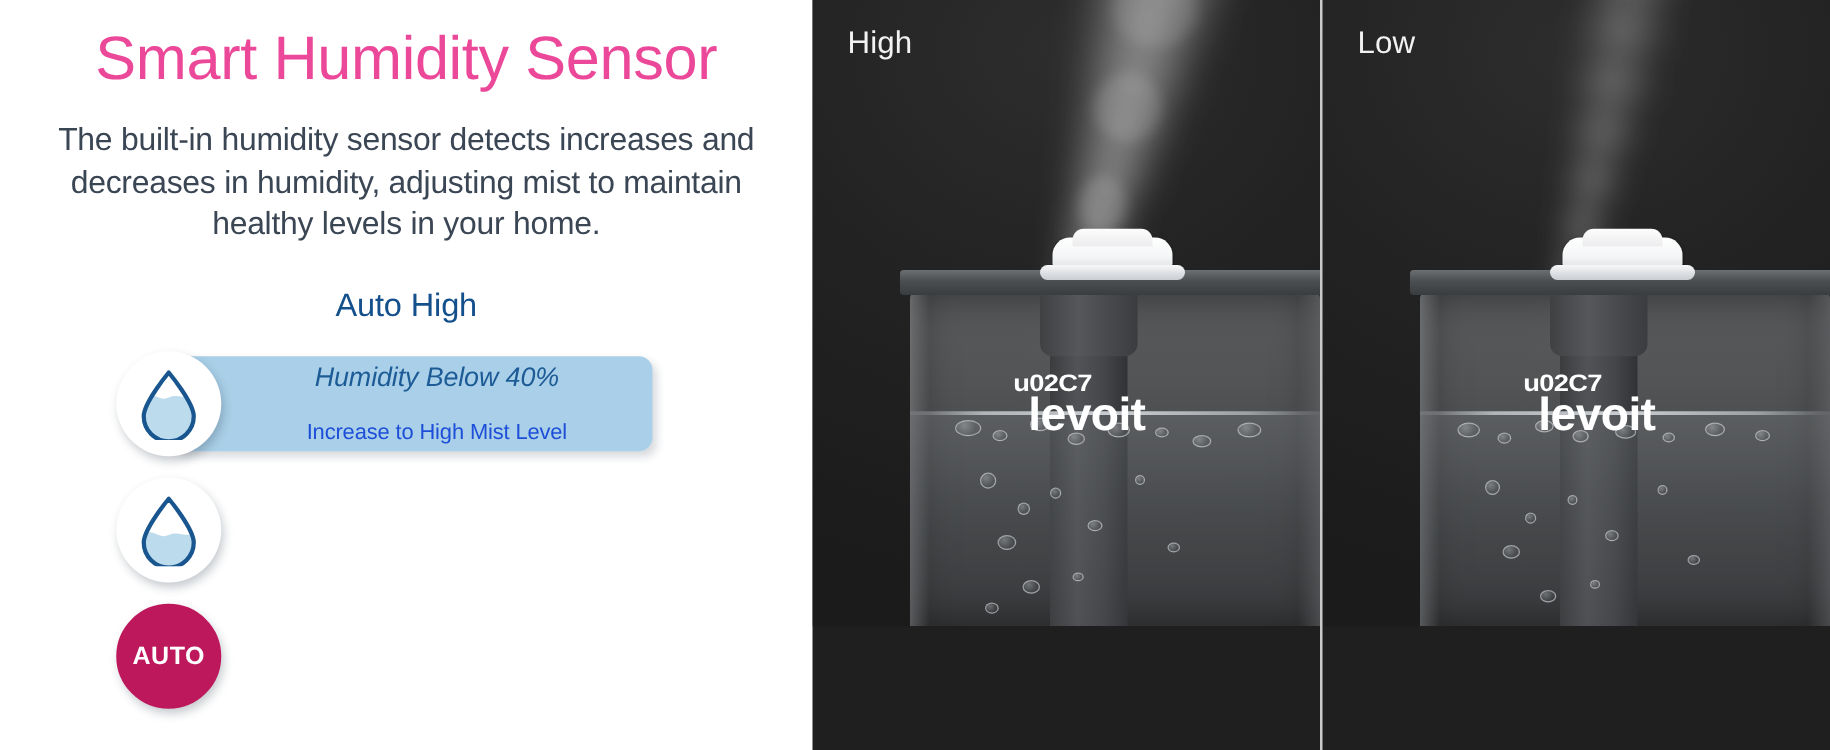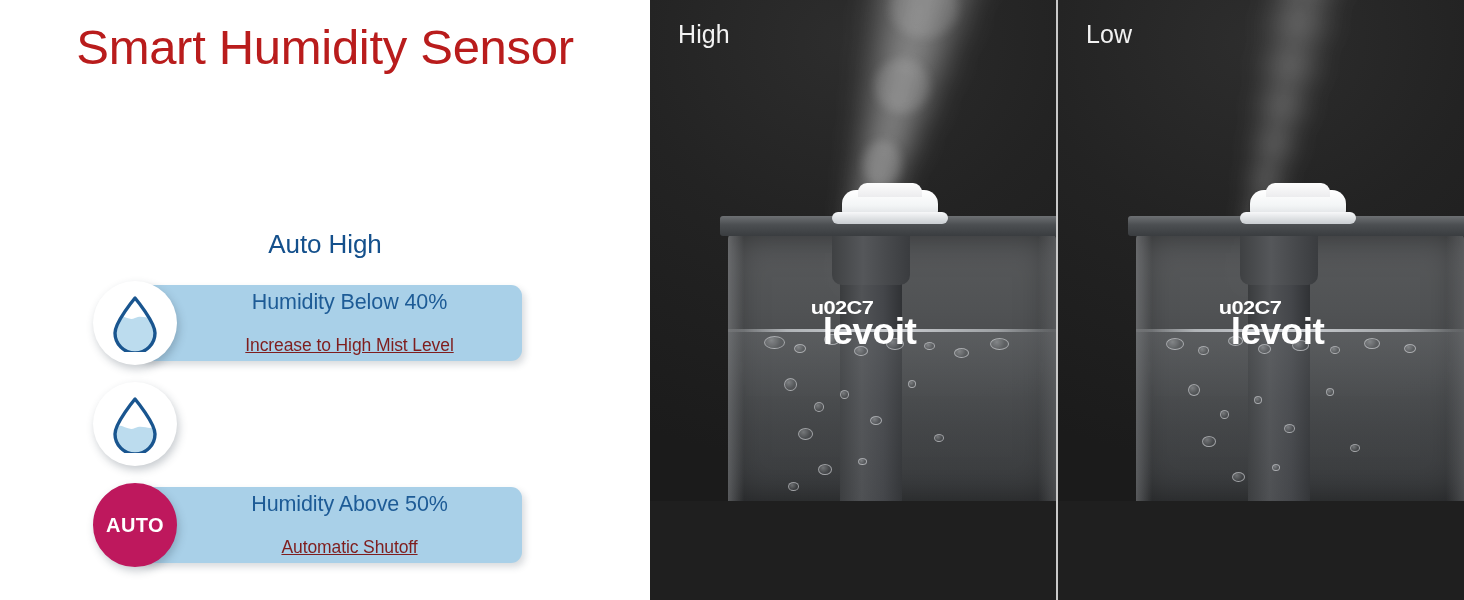--- a/index.html
+++ b/index.html
@@ -17,21 +17,21 @@
     position:relative;
     width:650px; height:600px;
     background:#ffffff;
     flex:0 0 650px;
   }
   .title {
     position:absolute; top:22px; left:0; width:650px;
     text-align:center;
     font-size:49px; line-height:1.05;
     font-weight:400;
-    color:#b91c1c;
+    color:#ec4899;
     letter-spacing:-0.3px;
   }
   .subtitle {
     position:absolute; top:96px; left:28px; width:594px;
     text-align:center;
     font-size:25.5px; line-height:1.32;
     font-weight:400;
     color:#3b4654;
     letter-spacing:-0.2px;
   }
@@ -62,28 +62,28 @@
     box-shadow:3px 4px 7px rgba(40,55,70,0.18);
     display:flex; flex-direction:column;
     align-items:center; justify-content:center;
     padding-left:40px;
   }
   .pill-title {
     font-size:21.5px; font-weight:400;
     color:#1d5b96;
     letter-spacing:-0.1px;
     line-height:1.25;
+    font-style:italic;
   }
   .pill-sub {
     font-size:17.5px; font-weight:400;
-    color:#7f1d1d;
+    color:#1d4ed8;
     letter-spacing:-0.1px;
     line-height:1.3;
     margin-top:18px;
-    text-decoration:underline;
   }
 
   
   .badge {
     position:absolute;
     left:93px; top:0;
     width:84px; height:84px;
     border-radius:50%;
     background:#ffffff;
     box-shadow:2px 4px 8px rgba(40,55,70,0.26);
@@ -266,20 +266,21 @@
 </style>
 </head>
 <body>
 
 <div class="page">
 
   <div class="info-panel">
 
     <div class="title">Smart Humidity Sensor</div>
 
+    <div class="subtitle">The built-in humidity sensor detects increases and decreases in humidity, adjusting mist to maintain healthy levels in your home.</div>
 
     <div class="mode-heading">Auto High</div>
 
     <div class="rows">
 
       <div class="row">
         <div class="pill">
           <div class="pill-title">Humidity Below 40%</div>
           <div class="pill-sub">Increase to High Mist Level</div>
         </div>
@@ -308,24 +309,20 @@
             </defs>
             <g clip-path="url(#dclip2)">
               <path d="M4 33 C12 26 18 37 26 33 C34 29 40 36 48 31 L48 60 L4 60 Z" fill="#bcdcee"></path>
             </g>
             <path d="M26 4 C26 4 6 28 6 39 A20 20 0 0 0 46 39 C46 28 26 4 26 4 Z" fill="none" stroke="#19558f" stroke-width="3.4" stroke-linejoin="round"></path>
           </svg>
         </div>
       </div>
 
       <div class="row">
-        <div class="pill">
-          <div class="pill-title">Humidity Above 50%</div>
-          <div class="pill-sub">Automatic Shutoff</div>
-        </div>
         <div class="badge auto">
           <span class="auto-text">AUTO</span>
         </div>
       </div>
 
     </div>
   </div>
 
   <div class="photo-panel">
 

